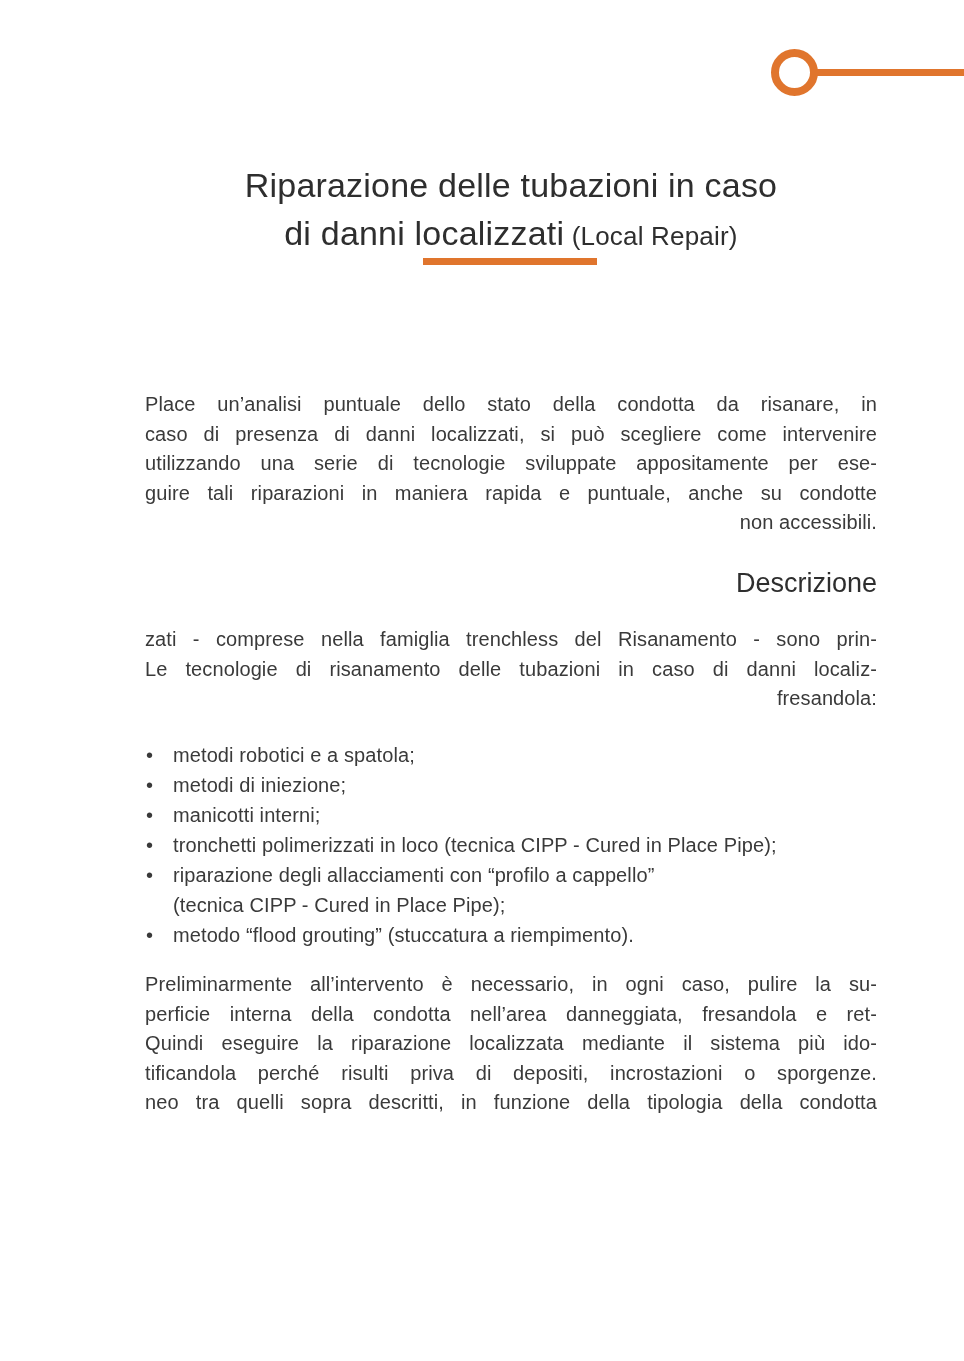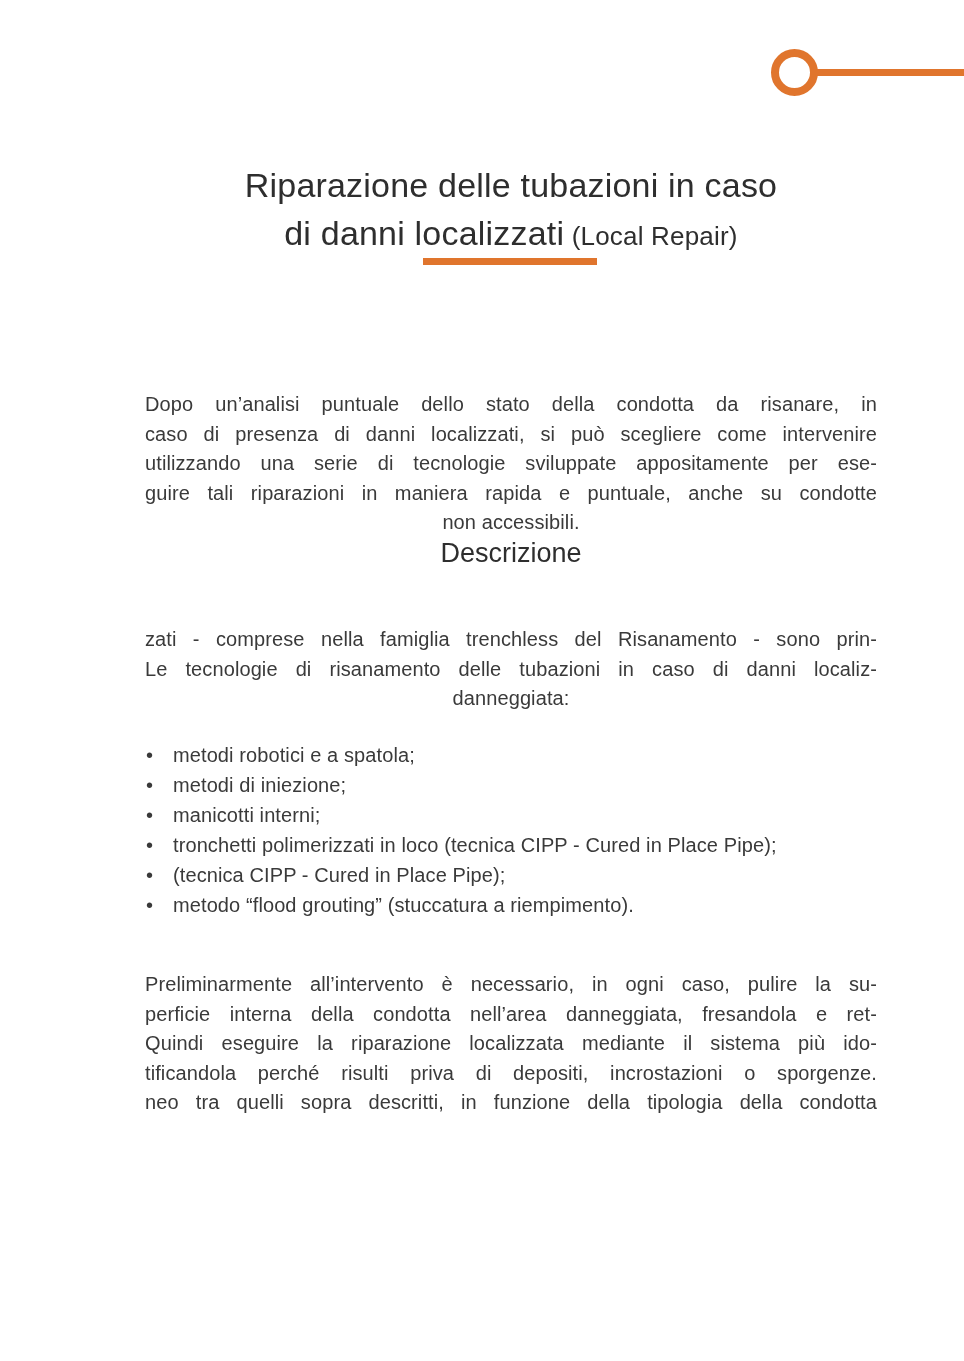--- a/index.html
+++ b/index.html
@@ -57,35 +57,35 @@
   .para {
     position: absolute;
     left: 145px;
     width: 732px;
     font-size: 20px;
     line-height: 29.5px;
     color: #3a3a3a;
     letter-spacing: 0.1px;
   }
   .para .jl { text-align: justify; text-align-last: justify; }
-  .para .ll { text-align: center; }
+  .para .ll { text-align: right; }
 
   .p1 { top: 390px; }
   .p2 { top: 625px; }
   .p3 { top: 970px; }
 
   .section-heading {
     position: absolute;
-    left: 145px; top: 537px;
+    left: 145px; top: 567px;
     width: 732px;
     margin: 0;
     font-size: 27px;
     font-weight: 400;
     line-height: 32px;
-    text-align: center;
+    text-align: right;
     color: #2e2e2e;
   }
 
   
   .bullets {
     position: absolute;
     left: 145px; top: 740px;
     width: 732px;
     font-size: 20px;
     line-height: 30px;
@@ -126,33 +126,33 @@
   <span class="deco-ring"></span>
   <span class="deco-rule"></span>
 
   <h1 class="title">
     <span class="t-line">Riparazione delle tubazioni in caso</span>
     <span class="t-line"><span>di danni localizzati</span><span class="t2-suffix"> (Local Repair)</span></span>
   </h1>
   <div class="title-bar"></div>
 
   <div class="para p1">
-    <div class="jl">Dopo un’analisi puntuale dello stato della condotta da risanare, in</div>
+    <div class="jl">Place un’analisi puntuale dello stato della condotta da risanare, in</div>
     <div class="jl">caso di presenza di danni localizzati, si può scegliere come intervenire</div>
     <div class="jl">utilizzando una serie di tecnologie sviluppate appositamente per ese-</div>
     <div class="jl">guire tali riparazioni in maniera rapida e puntuale, anche su condotte</div>
     <div class="ll">non accessibili.</div>
   </div>
 
   <h2 class="section-heading">Descrizione</h2>
 
   <div class="para p2">
     <div class="jl">zati - comprese nella famiglia trenchless del Risanamento - sono prin-</div>
     <div class="jl">Le tecnologie di risanamento delle tubazioni in caso di danni localiz-</div>
-    <div class="ll">danneggiata:</div>
+    <div class="ll">fresandola:</div>
   </div>
 
   <div class="bullets">
     <div class="bullet-item">
       <span class="bullet-dot">•</span>
       <div>metodi robotici e a spatola;</div>
     </div>
     <div class="bullet-item">
       <span class="bullet-dot">•</span>
       <div>metodi di iniezione;</div>
@@ -160,20 +160,21 @@
     <div class="bullet-item">
       <span class="bullet-dot">•</span>
       <div>manicotti interni;</div>
     </div>
     <div class="bullet-item">
       <span class="bullet-dot">•</span>
       <div>tronchetti polimerizzati in loco (tecnica CIPP - Cured in Place Pipe);</div>
     </div>
     <div class="bullet-item">
       <span class="bullet-dot">•</span>
+      <div>riparazione degli allacciamenti con “profilo a cappello”</div>
       <div>(tecnica CIPP - Cured in Place Pipe);</div>
     </div>
     <div class="bullet-item">
       <span class="bullet-dot">•</span>
       <div>metodo “flood grouting” (stuccatura a riempimento).</div>
     </div>
   </div>
 
   <div class="para p3">
     <div class="jl">Preliminarmente all’intervento è necessario, in ogni caso, pulire la su-</div>

